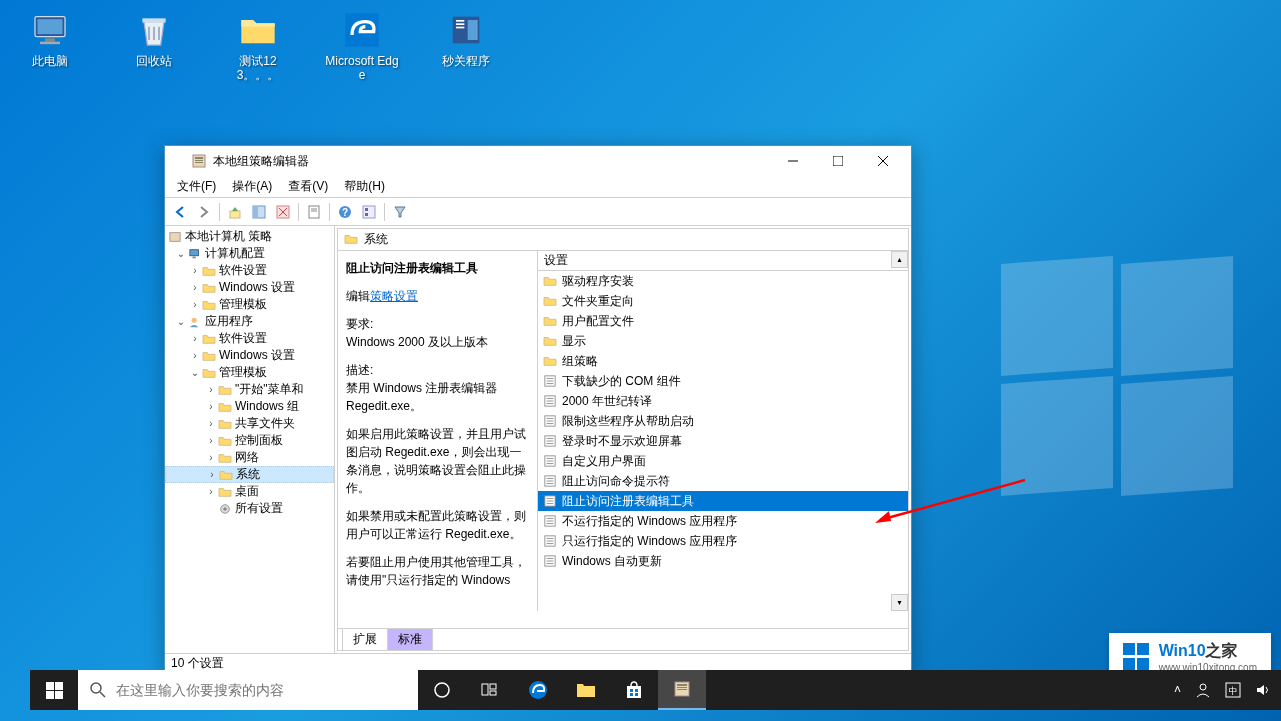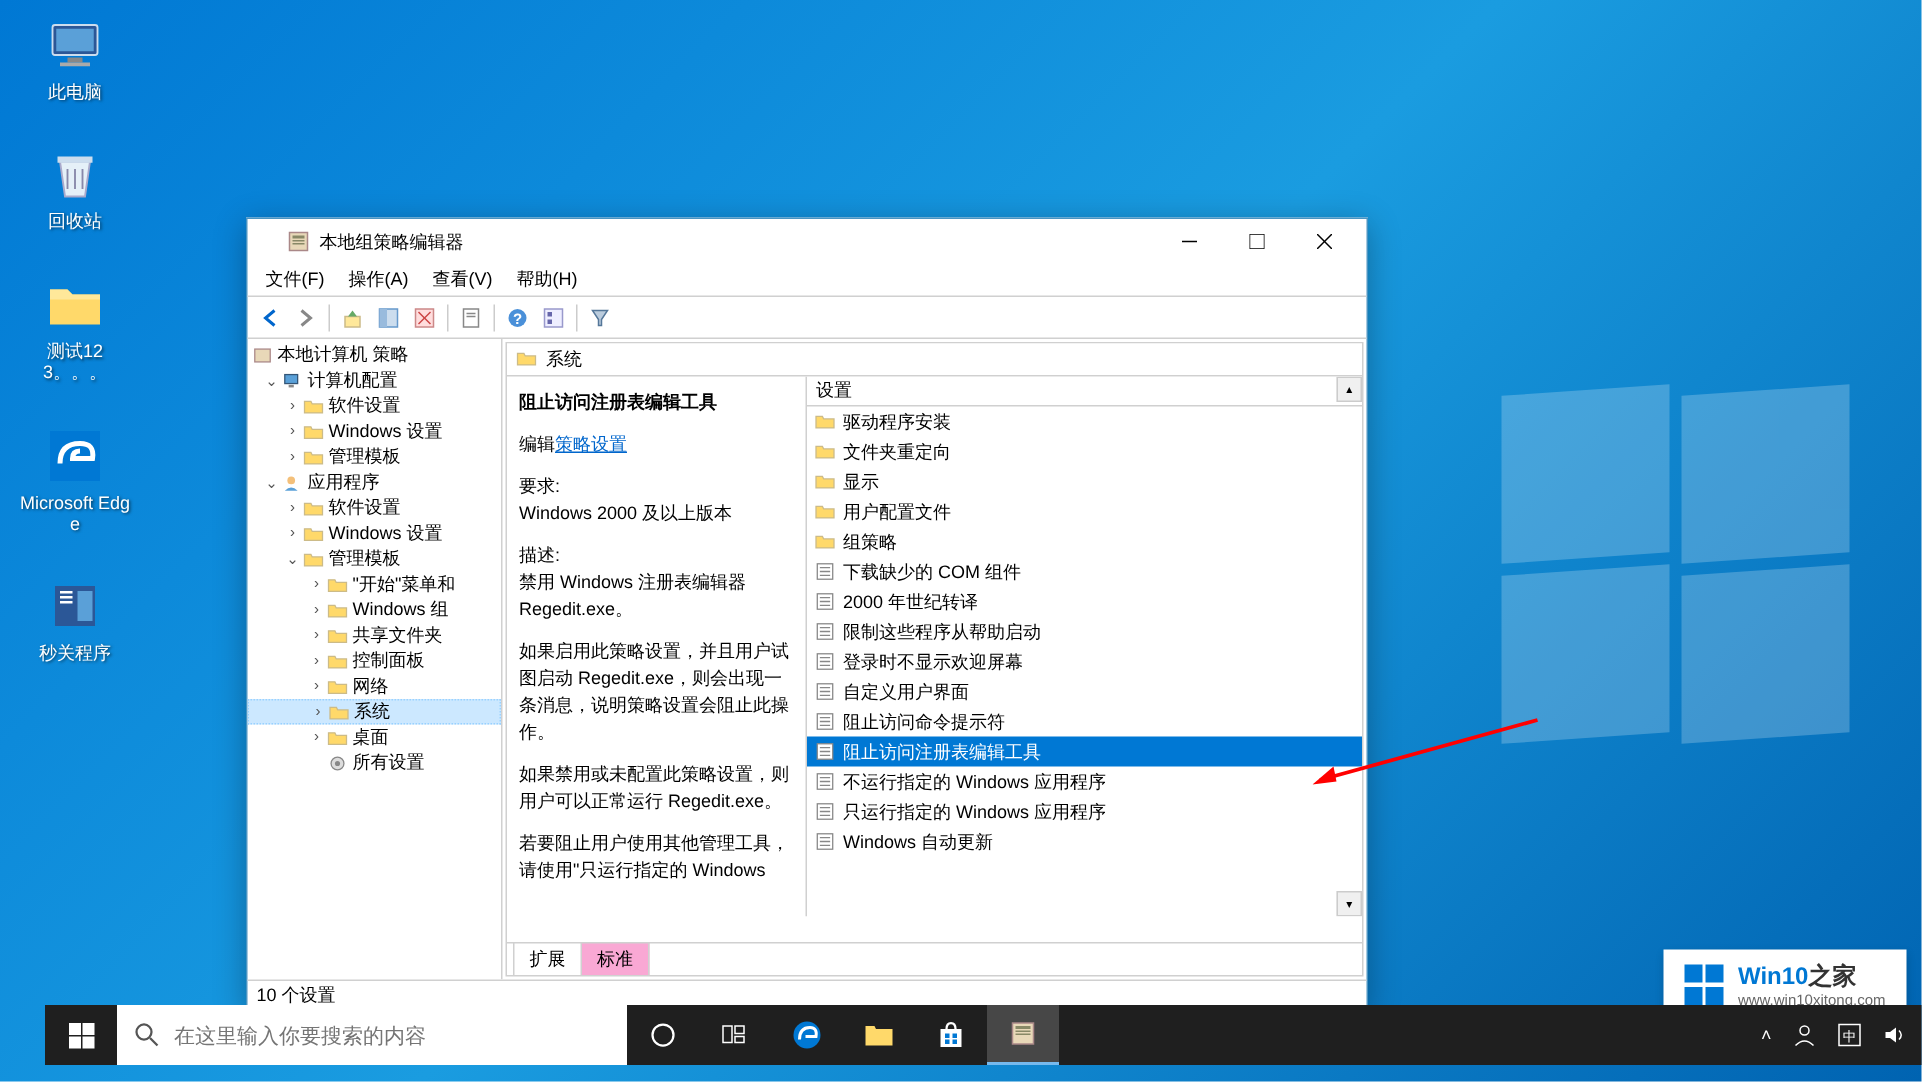--- a/index.html
+++ b/index.html
@@ -7,21 +7,21 @@
 
 
 .win-logo-bg { position: absolute; right: 40px; top: 260px; width: 240px; height: 240px; opacity: 0.55; }
 .win-logo-bg .q { position: absolute; background: rgba(255,255,255,0.4); }
 .win-logo-bg .q1 { left: 0; top: 0; width: 112px; height: 112px; transform: skewY(-4deg); }
 .win-logo-bg .q2 { left: 120px; top: 0; width: 112px; height: 112px; transform: skewY(-4deg); }
 .win-logo-bg .q3 { left: 0; top: 120px; width: 112px; height: 112px; transform: skewY(-4deg); }
 .win-logo-bg .q4 { left: 120px; top: 120px; width: 112px; height: 112px; transform: skewY(-4deg); }
 
 
-.desktop-icons { position: absolute; left: 12px; top: 10px; display: flex; flex-direction: column; gap: 28px; }
+.desktop-icons { position: absolute; left: 12px; top: 10px; display: flex; gap: 28px; }
 .desktop-icon { width: 76px; display: flex; flex-direction: column; align-items: center; cursor: pointer; }
 .desktop-icon .ico { width: 40px; height: 40px; display: flex; align-items: center; justify-content: center; }
 .desktop-icon .lbl { color: #fff; font-size: 12px; text-align: center; margin-top: 4px; text-shadow: 1px 1px 2px rgba(0,0,0,0.6); line-height: 1.2; max-width: 76px; word-break: break-all; }
 
 
 .ico svg { width: 100%; height: 100%; }
 
 
 .arrow { position: absolute; left: 875px; top: 475px; width: 155px; height: 50px; pointer-events: none; }
 
@@ -85,21 +85,21 @@
 .list-pane { flex: 1; display: flex; flex-direction: column; overflow: hidden; position: relative; }
 .list-header { height: 20px; border-bottom: 1px solid #d0d0d0; display: flex; align-items: center; padding: 0 6px; font-size: 12px; background: #fff; }
 .list-body { flex: 1; overflow: auto; }
 .list-item { height: 20px; display: flex; align-items: center; padding: 0 4px; font-size: 12px; cursor: pointer; }
 .list-item.sel { background: #0078d4; color: #fff; }
 .list-item .li-ico { width: 16px; height: 14px; margin-right: 4px; display: inline-flex; align-items: center; justify-content: center; }
 .list-scroll-up { position: absolute; right: 0; top: 0; width: 17px; height: 17px; background: #f0f0f0; border: 1px solid #ccc; display: flex; align-items: center; justify-content: center; font-size: 8px; }
 .list-scroll-dn { position: absolute; right: 0; bottom: 0; width: 17px; height: 17px; background: #f0f0f0; border: 1px solid #ccc; display: flex; align-items: center; justify-content: center; font-size: 8px; }
 
 .gpe-tabs { height: 22px; display: flex; align-items: flex-end; padding-left: 4px; border-top: 1px solid #d0d0d0; margin-top: 17px; }
-.gpe-tabs .tab { font-size: 12px; padding: 2px 10px; border: 1px solid #d0d0d0; border-bottom: none; background: #f9a8d4; cursor: pointer; margin-right: -1px; }
+.gpe-tabs .tab { font-size: 12px; padding: 2px 10px; border: 1px solid #d0d0d0; border-bottom: none; background: #c4b5fd; cursor: pointer; margin-right: -1px; }
 .gpe-tabs .tab.active { background: #fff; position: relative; z-index: 1; }
 
 .gpe-status { height: 20px; border-top: 1px solid #d0d0d0; display: flex; align-items: center; padding: 0 6px; font-size: 12px; }
 
 
 .folder-svg { width: 14px; height: 12px; }
 .setting-svg { width: 12px; height: 12px; }
 </style>
 </head>
 <body>
@@ -462,29 +462,29 @@
                   </svg>
                 </span>
                 <span>文件夹重定向</span>
               </div>
               <div class="list-item">
                 <span class="li-ico">
                   <svg class="folder-svg" viewBox="0 0 16 14">
                     <path d="M1 3 L6 3 L7 5 L15 5 L15 12 L1 12 Z" fill="#ffd96a" stroke="#cb8"></path>
                   </svg>
                 </span>
-                <span>显示</span>
+                <span>用户配置文件</span>
               </div>
               <div class="list-item">
                 <span class="li-ico">
                   <svg class="folder-svg" viewBox="0 0 16 14">
                     <path d="M1 3 L6 3 L7 5 L15 5 L15 12 L1 12 Z" fill="#ffd96a" stroke="#cb8"></path>
                   </svg>
                 </span>
-                <span>用户配置文件</span>
+                <span>显示</span>
               </div>
               <div class="list-item">
                 <span class="li-ico">
                   <svg class="folder-svg" viewBox="0 0 16 14">
                     <path d="M1 3 L6 3 L7 5 L15 5 L15 12 L1 12 Z" fill="#ffd96a" stroke="#cb8"></path>
                   </svg>
                 </span>
                 <span>组策略</span>
               </div>
               <div class="list-item">

